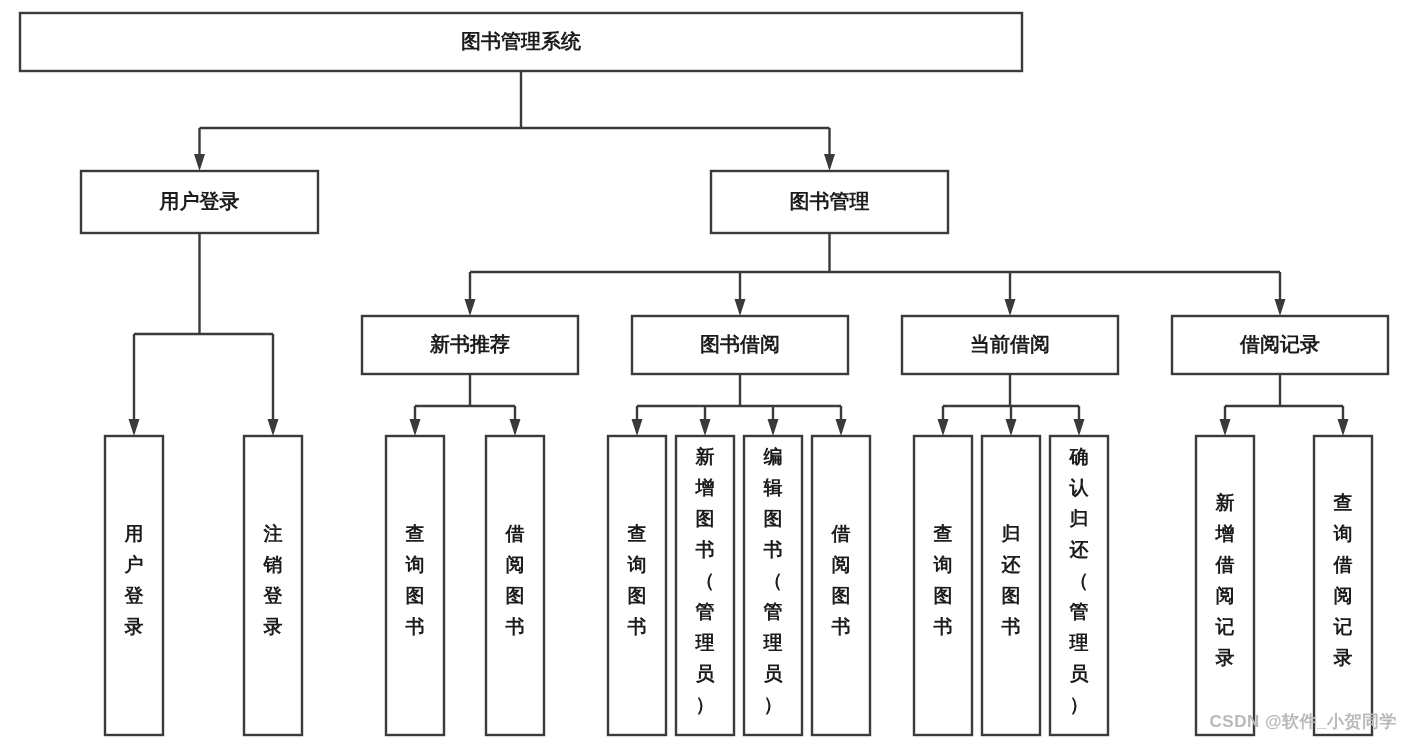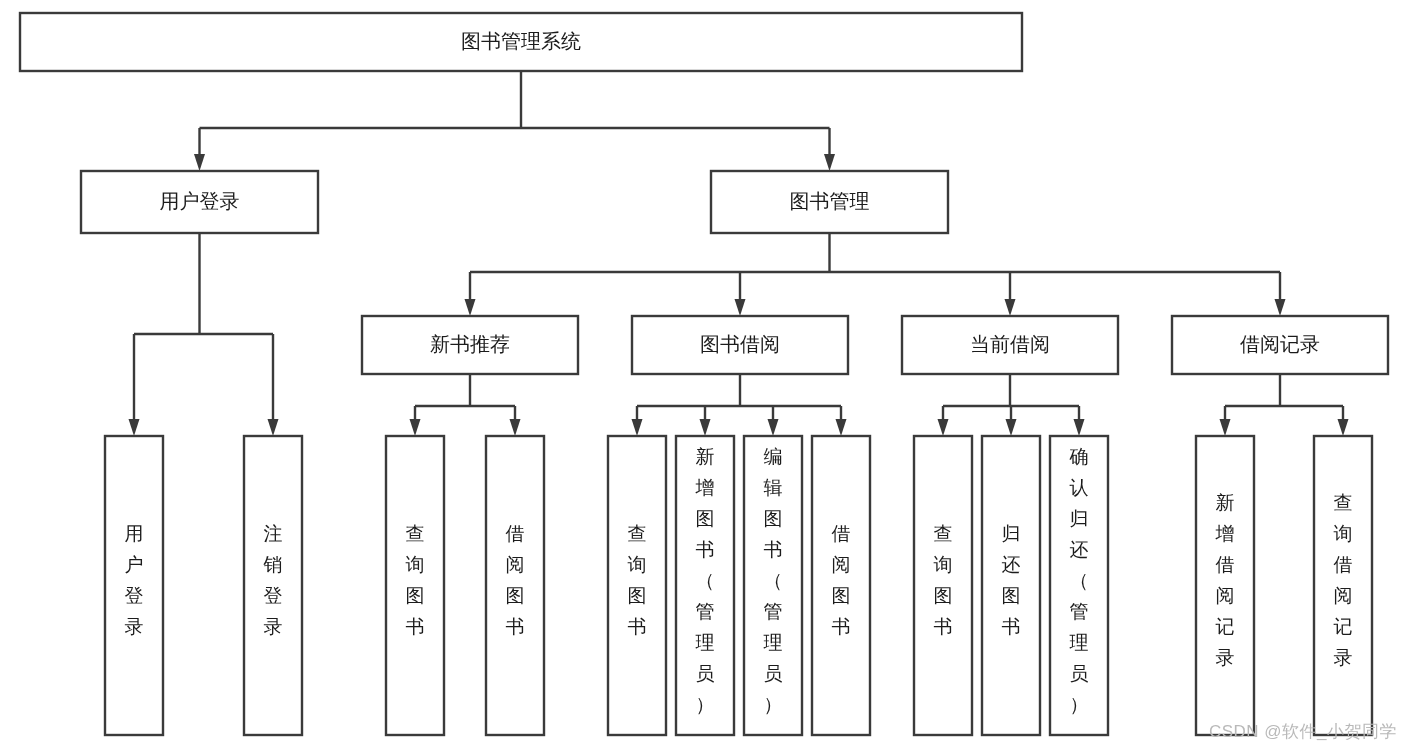--- a/index.html
+++ b/index.html
@@ -11,20 +11,21 @@
     width: 1405px;
     height: 747px;
     font-family: "Liberation Sans", "DejaVu Sans", sans-serif;
     overflow: hidden;
     position: relative;
   }
   #diagram-root {
     position: relative;
     width: 1405px;
     height: 747px;
+    font-weight: bold;
   }
   svg.diagram-canvas {
     position: absolute;
     top: 0;
     left: 0;
     width: 1405px;
     height: 747px;
     display: block;
   }
   .node-box {
@@ -51,21 +52,21 @@
   }
   .node-label-vertical {
     fill: #1c1c1c;
     font-family: "Liberation Sans", "DejaVu Sans", sans-serif;
     font-size: 19px;
     text-anchor: middle;
   }
   .watermark {
     position: absolute;
     right: 8px;
-    bottom: 4px;
+    bottom: 14px;
     font-family: "Liberation Sans", "DejaVu Sans", sans-serif;
     font-size: 17px;
     color: #b9b9b9;
     letter-spacing: 0.5px;
     white-space: nowrap;
     user-select: none;
   }
 </style>
 </head>
 <body>

